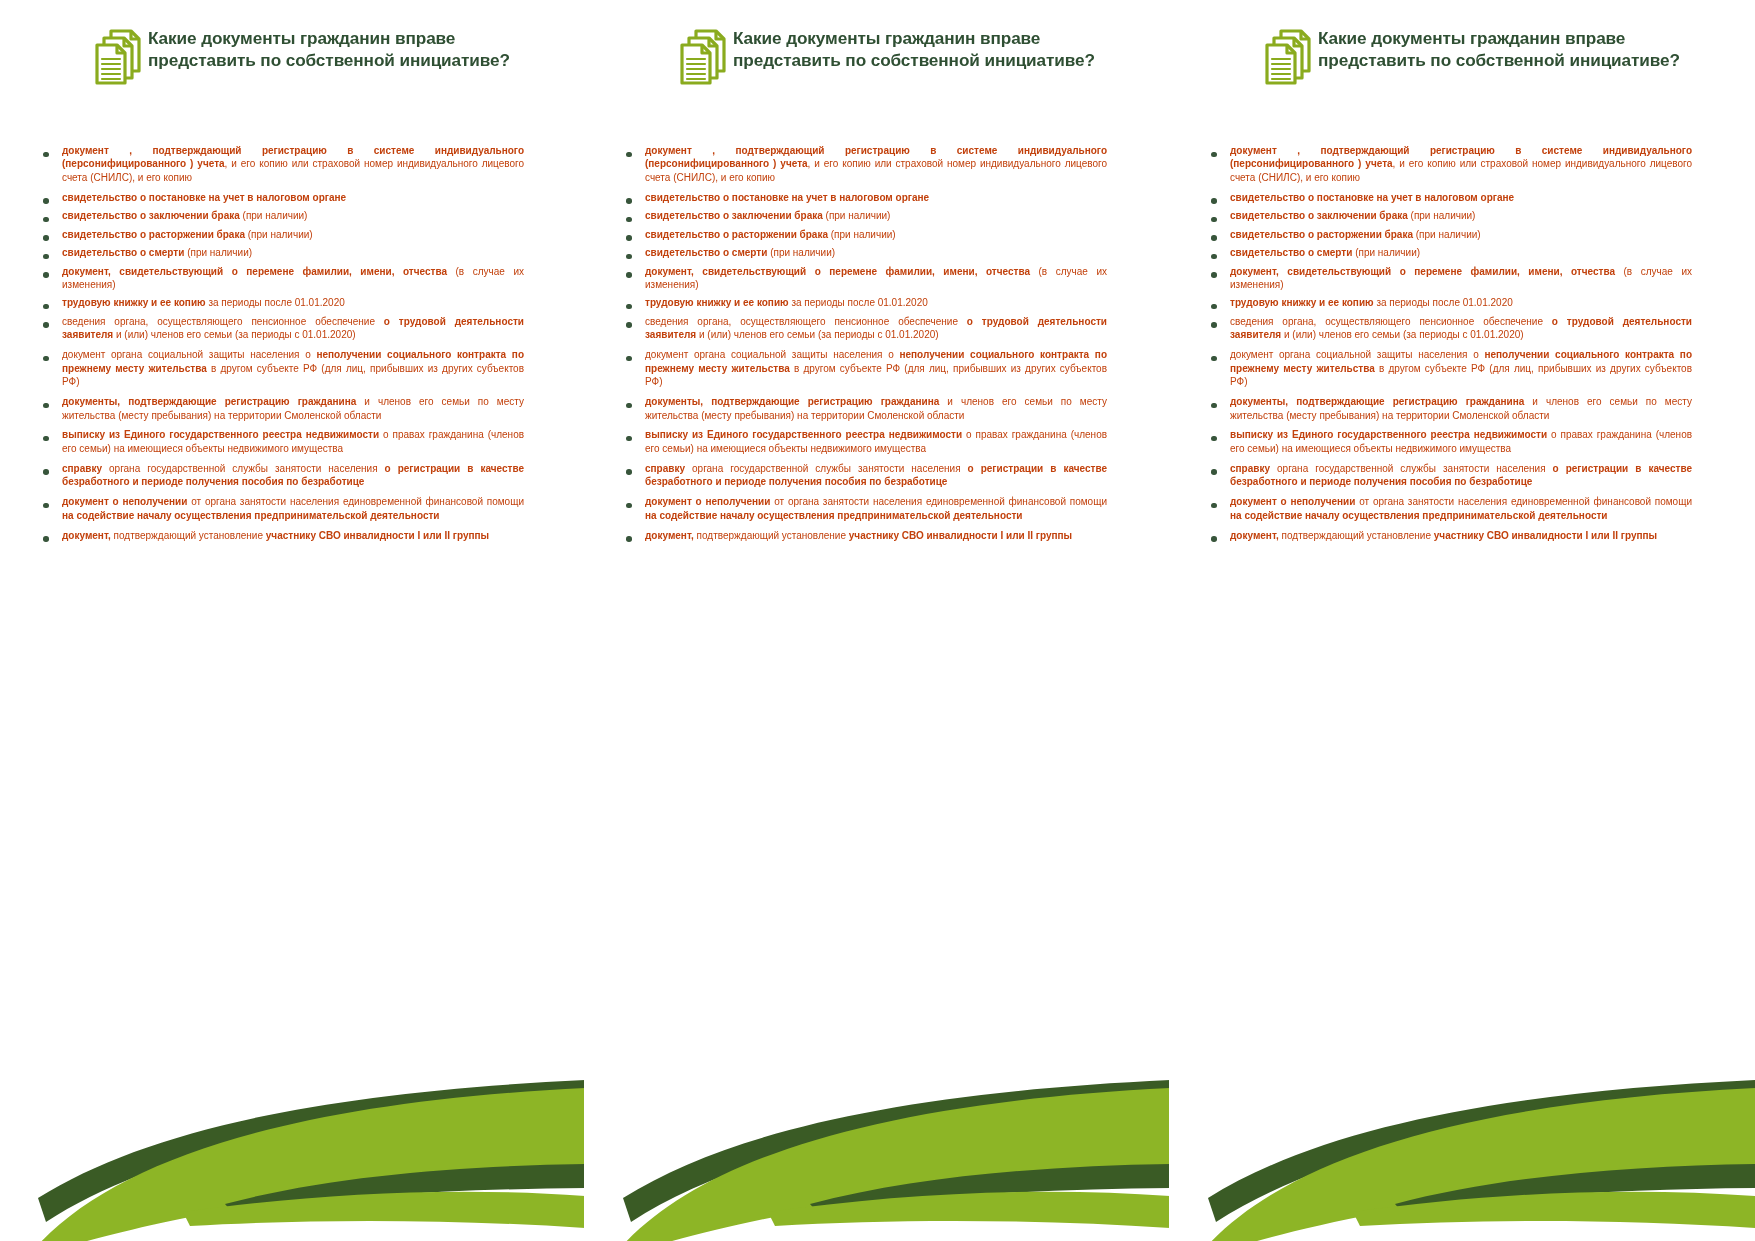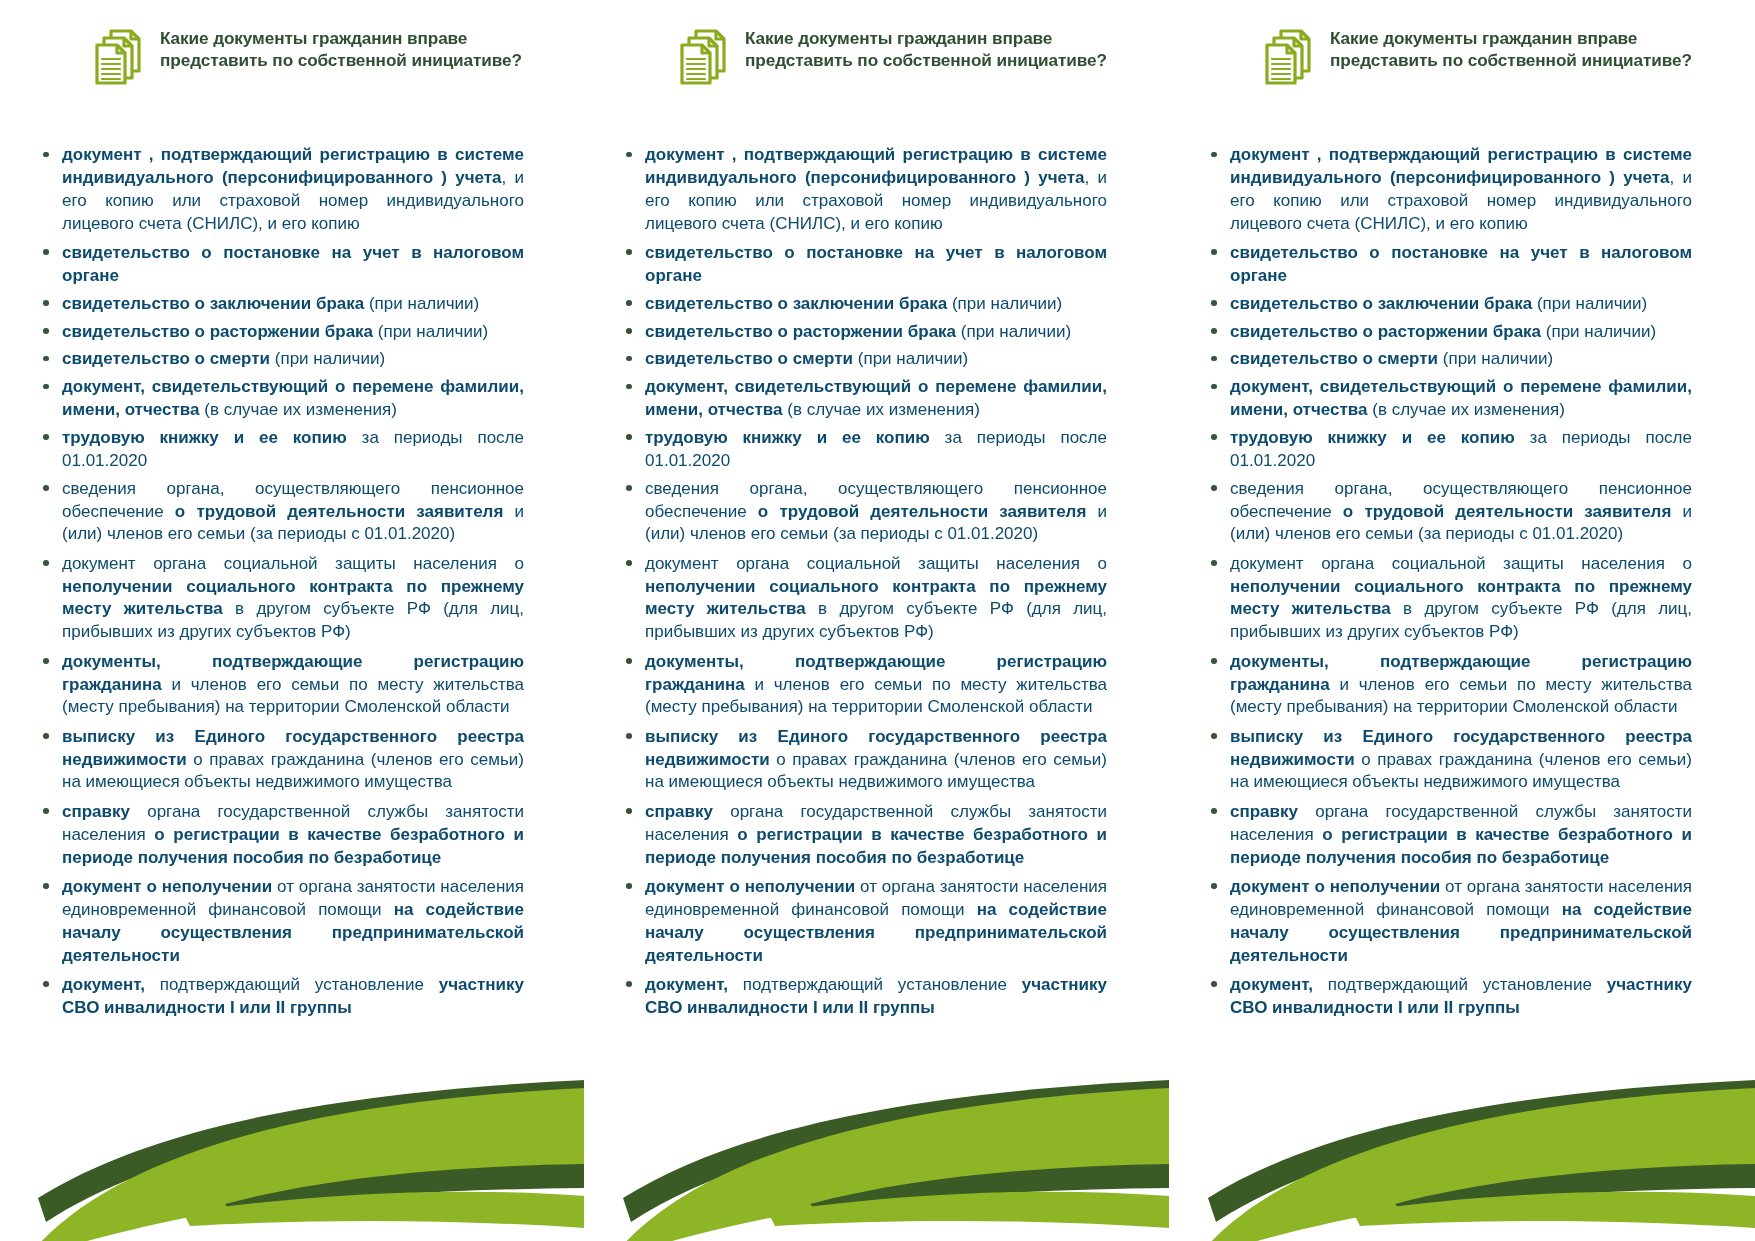--- a/index.html
+++ b/index.html
@@ -28,21 +28,21 @@
     overflow: hidden;
   }
 
   
   .panel-header {
     display: flex;
     align-items: flex-start;
     padding-top: 26px;
     padding-left: 92px;
     padding-right: 18px;
-    gap: 14px;
+    gap: 2px;
   }
   .docs-icon {
     flex: 0 0 auto;
     width: 54px;
     height: 58px;
     margin-top: 2px;
   }
   .header-title {
     font-size: 17.2px;
     line-height: 1.30;
@@ -62,23 +62,23 @@
     left: 34px;
     width: 490px;
   }
   .panel.p2 .doc-list { left: 32px; }
   .panel.p3 .doc-list { left: 32px; }
 
   .doc-item {
     position: relative;
     padding-left: 28px;
     margin-bottom: 6.5px;
-    font-size: 17px;
+    font-size: 10px;
     line-height: 1.345;
-    color: #0c4a6e;
+    color: #c2410c;
     text-align: justify;
     text-justify: inter-word;
     hyphens: manual;
   }
   .doc-item::before {
     content: "";
     position: absolute;
     left: 9px;
     top: 7.5px;
     width: 5.5px;

